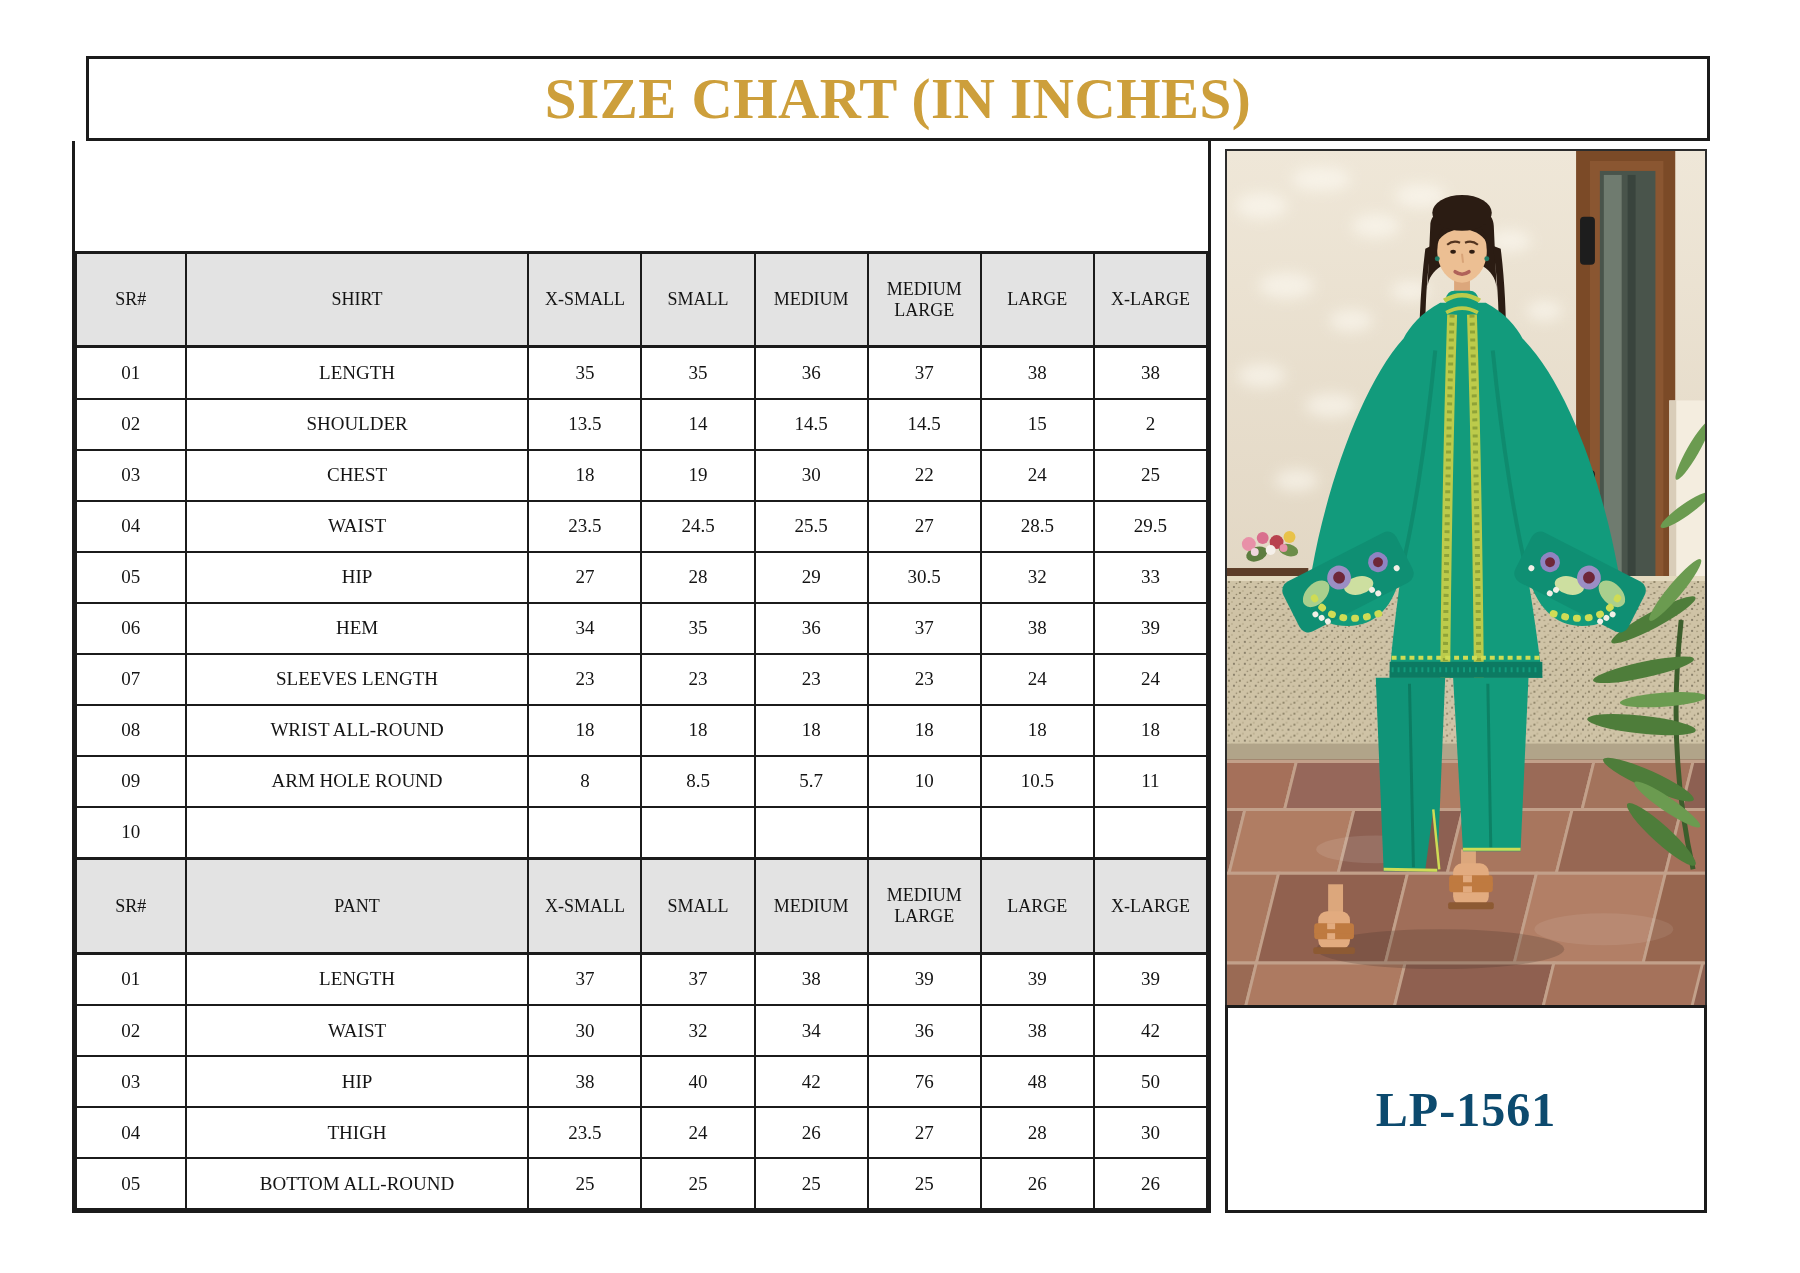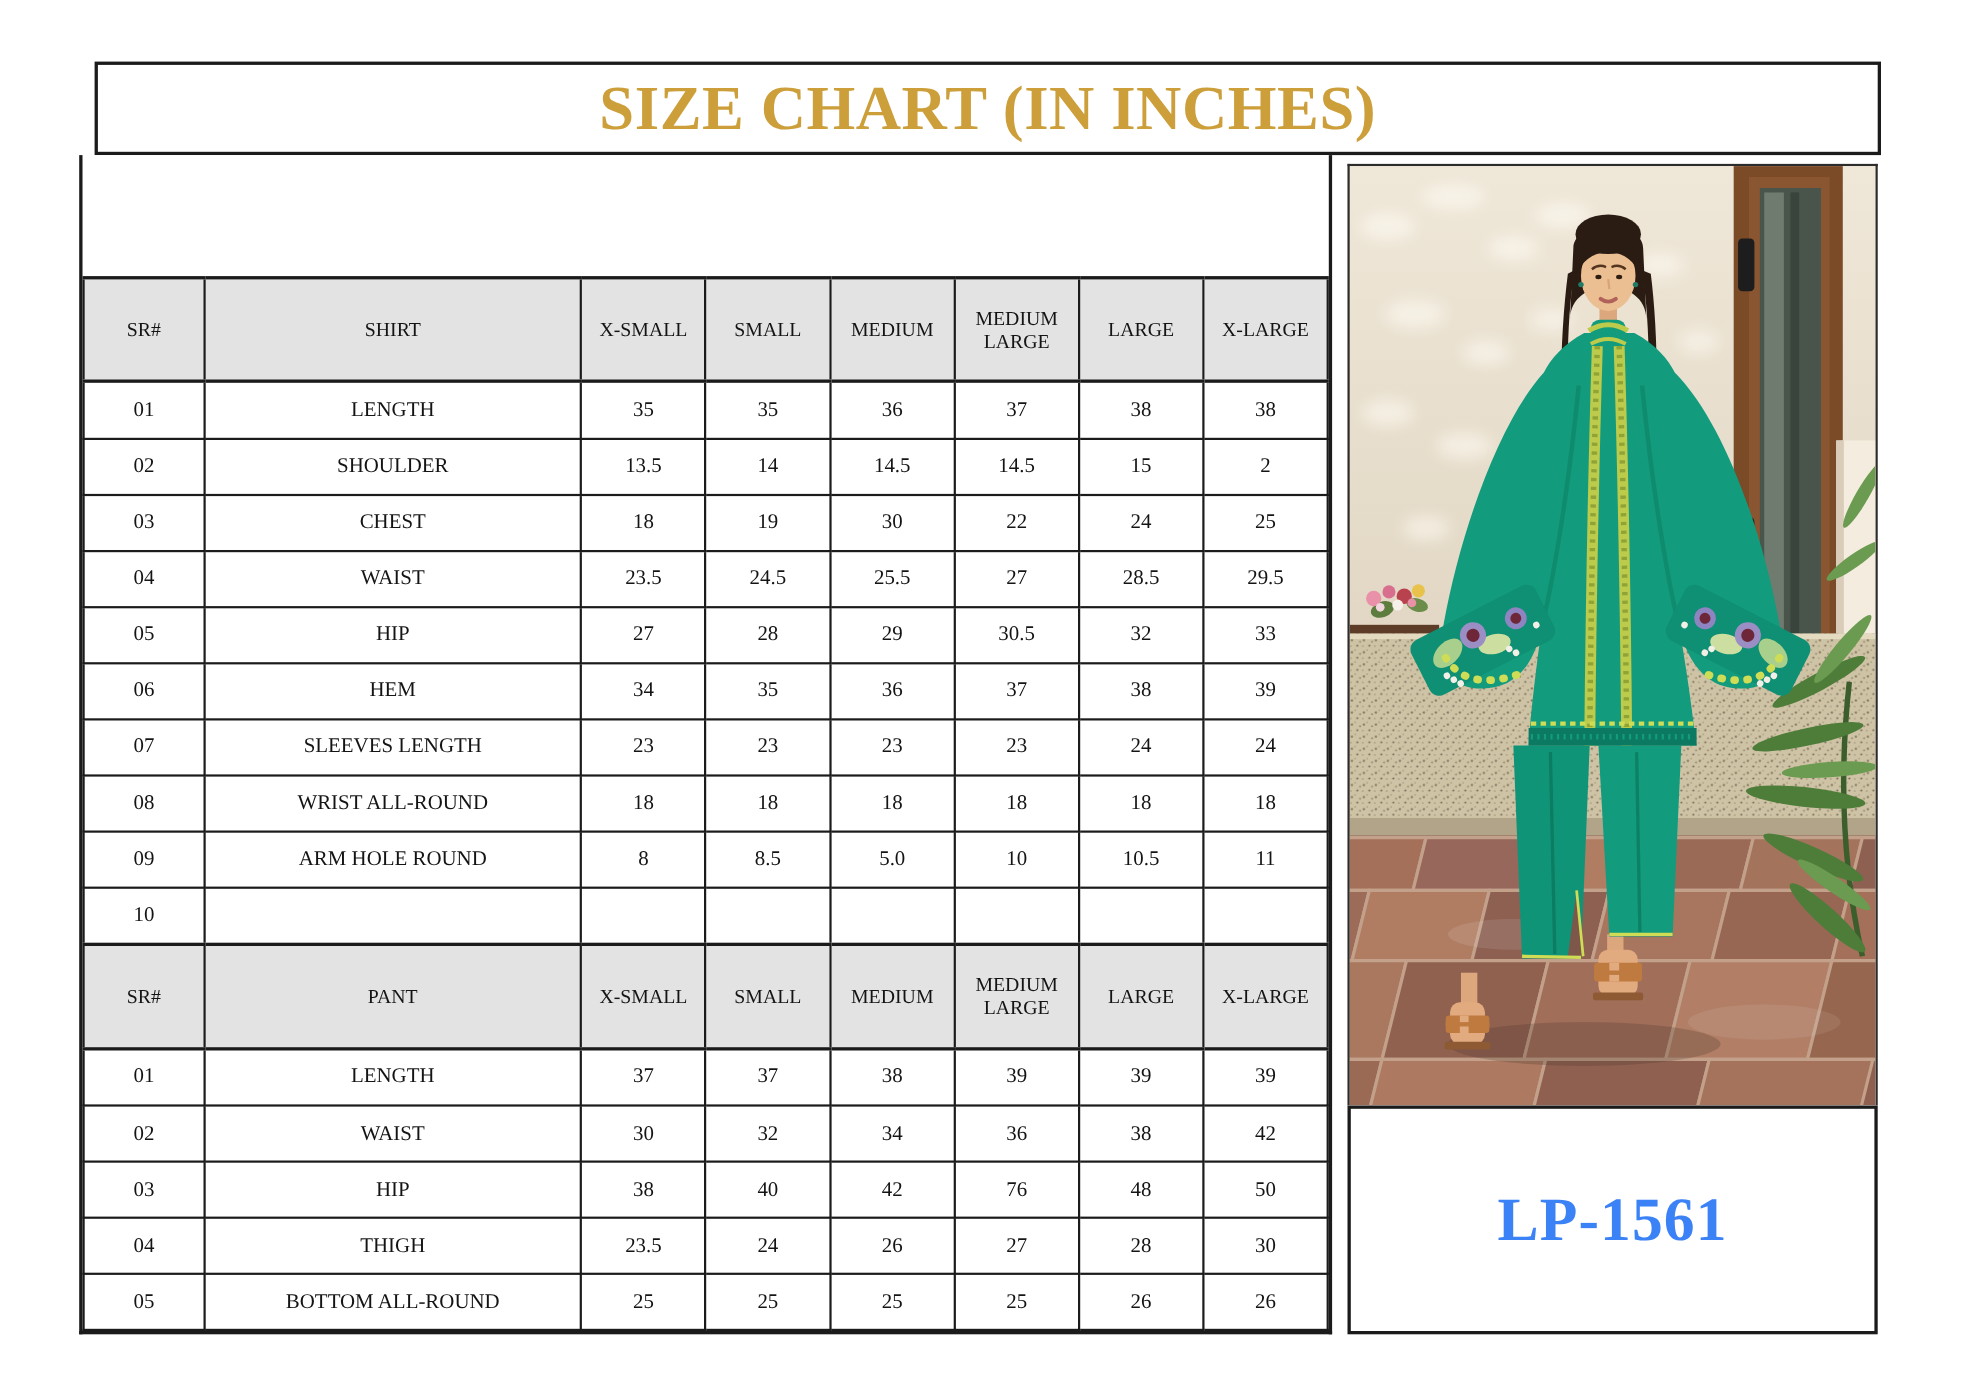--- a/index.html
+++ b/index.html
@@ -28,21 +28,21 @@
   
   .photo-box{position:absolute;left:1225px;top:149px;width:482px;height:856px;
              border:2px solid #2c2c2c;border-bottom:none;box-sizing:border-box;
              overflow:hidden;background:#ece3d4;}
   .photo-box svg{display:block;width:100%;height:100%;}
 
   
   .code-box{position:absolute;left:1225px;top:1005px;width:482px;height:208px;
             border:3px solid #1b1b1b;box-sizing:border-box;background:#fff;
             display:flex;align-items:center;justify-content:center;}
-  .code-text{font-size:56px;font-weight:bold;color:#3b82f6;letter-spacing:1px;}
+  .code-text{font-size:48px;font-weight:bold;color:#0c4a6e;letter-spacing:1px;}
 </style>
 </head>
 <body>
 
 <div class="page">
 
   <div class="title-box">
     <div class="title-text">SIZE CHART (IN INCHES)</div>
   </div>
 
@@ -148,21 +148,21 @@
             <td>18</td>
             <td>18</td>
             <td>18</td>
             <td>18</td>
           </tr>
         <tr>
             <td>09</td>
             <td class="lbl">ARM HOLE ROUND</td>
             <td>8</td>
             <td>8.5</td>
-            <td>5.0</td>
+            <td>5.7</td>
             <td>10</td>
             <td>10.5</td>
             <td>11</td>
           </tr>
         <tr>
             <td>10</td>
             <td class="lbl"></td>
             <td></td>
             <td></td>
             <td></td>

